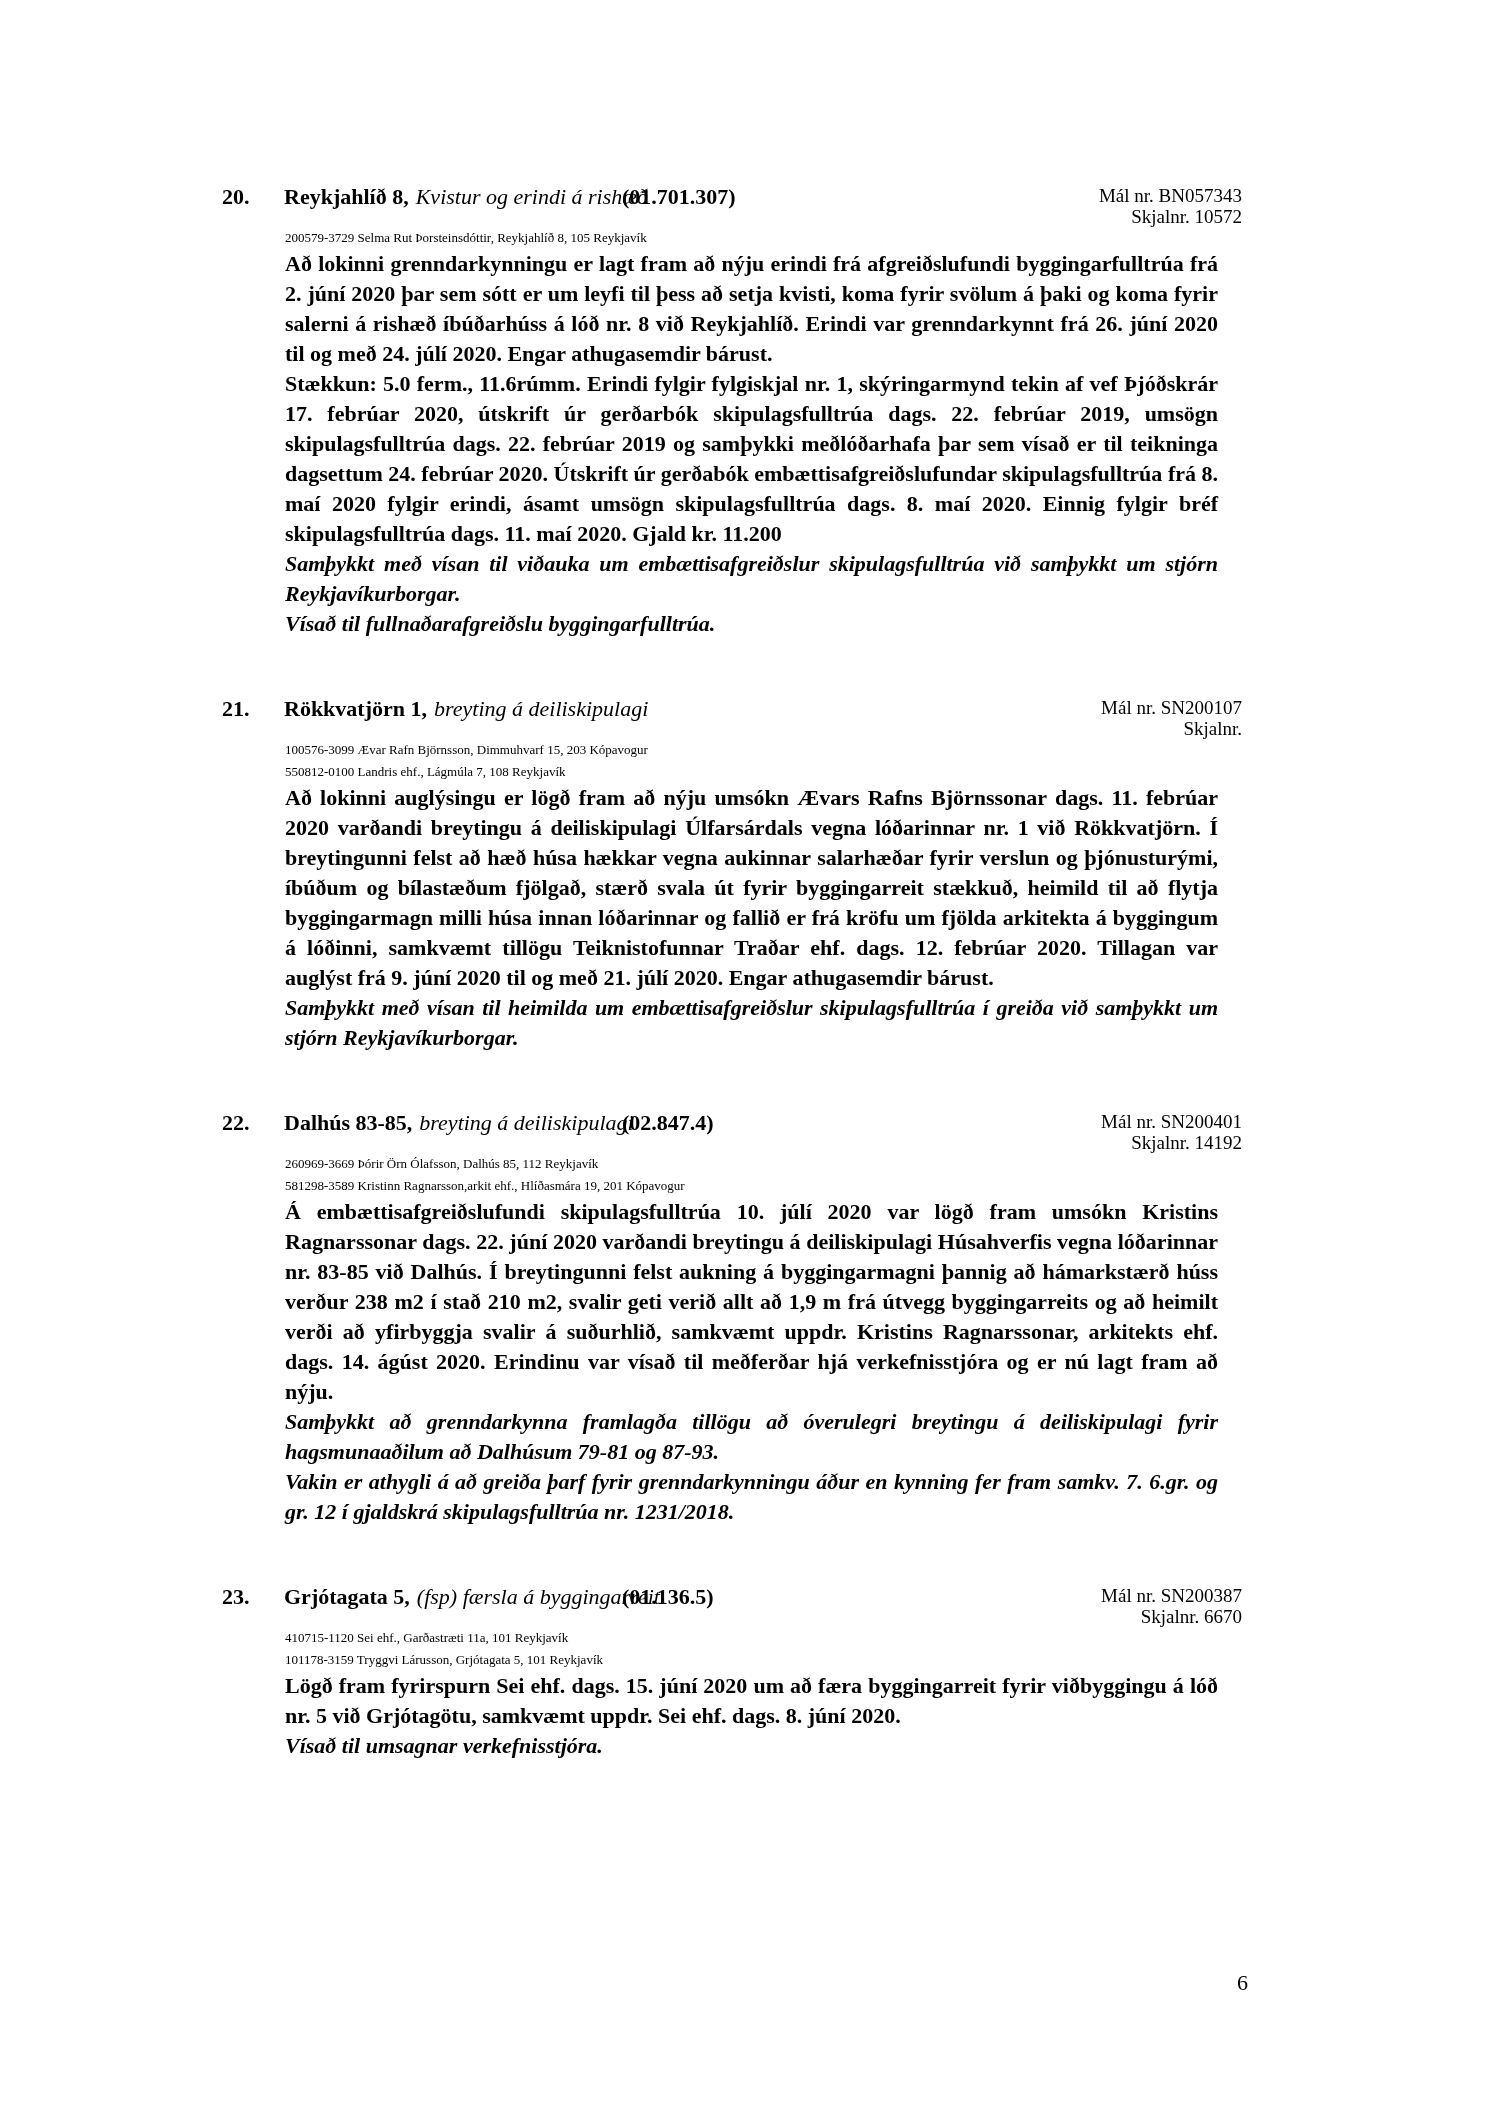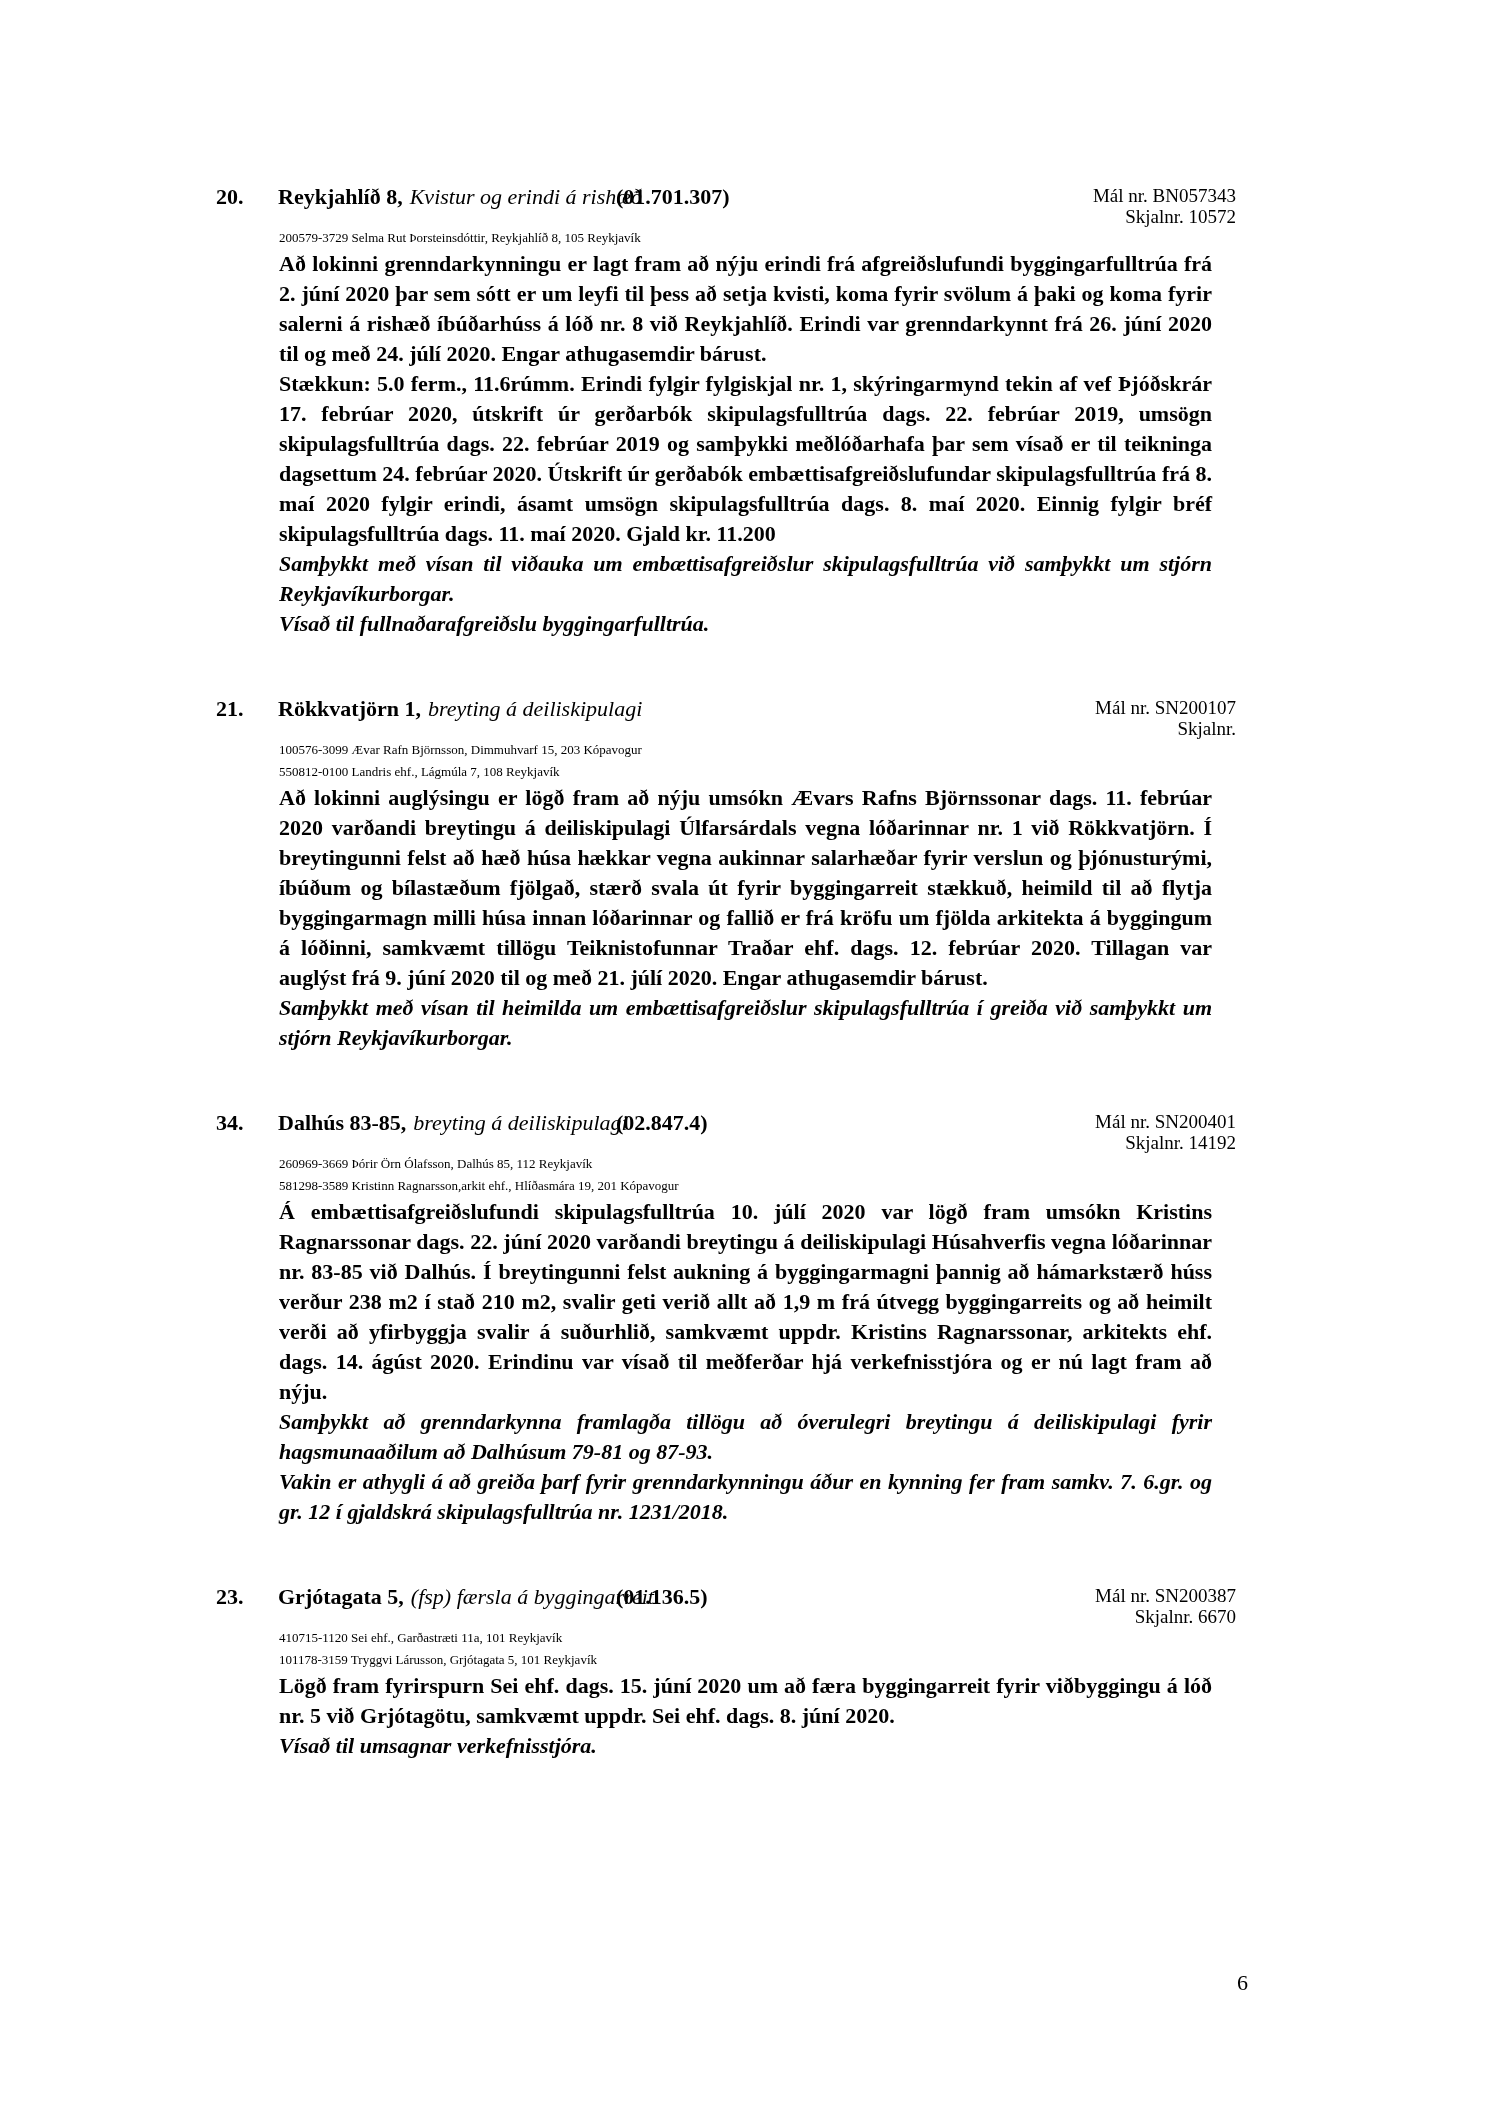--- a/index.html
+++ b/index.html
@@ -7,21 +7,21 @@
   body {
     width: 1500px;
     height: 2122px;
     position: relative;
     font-family: "Liberation Serif", "DejaVu Serif", serif;
     color: #000;
   }
   .page-content {
     position: absolute;
     top: 183px;
-    left: 216px;
+    left: 222px;
     width: 1020px;
   }
   .item { margin-bottom: 56px; }
   .item-header { display: flex; align-items: flex-start; }
   .item-num {
     width: 62px;
     font-size: 22px;
     font-weight: bold;
     line-height: 28px;
     flex: 0 0 62px;
@@ -108,21 +108,21 @@
     <div class="item-body">
       <div class="meta-line">100576-3099 Ævar Rafn Björnsson, Dimmuhvarf 15, 203 Kópavogur</div>
       <div class="meta-line">550812-0100 Landris ehf., Lágmúla 7, 108 Reykjavík</div>
       <p class="para">Að lokinni auglýsingu er lögð fram að nýju umsókn Ævars Rafns Björnssonar dags. 11. febrúar 2020 varðandi breytingu á deiliskipulagi Úlfarsárdals vegna lóðarinnar nr. 1 við Rökkvatjörn. Í breytingunni felst að hæð húsa hækkar vegna aukinnar salarhæðar fyrir verslun og þjónusturými, íbúðum og bílastæðum fjölgað, stærð svala út fyrir byggingarreit stækkuð, heimild til að flytja byggingarmagn milli húsa innan lóðarinnar og fallið er frá kröfu um fjölda arkitekta á byggingum á lóðinni, samkvæmt tillögu Teiknistofunnar Traðar ehf. dags. 12. febrúar 2020. Tillagan var auglýst frá 9. júní 2020 til og með 21. júlí 2020. Engar athugasemdir bárust.</p>
       <p class="para decision">Samþykkt með vísan til heimilda um embættisafgreiðslur skipulagsfulltrúa í greiða við samþykkt um stjórn Reykjavíkurborgar.</p>
     </div>
   </section>
 
   <section class="item">
     <div class="item-header">
-      <div class="item-num">34.</div>
+      <div class="item-num">22.</div>
       <div class="title-block">
         <span class="item-title">Dalhús 83-85,</span><span class="item-subtitle">breyting á deiliskipulagi</span>
         <span class="item-code">(02.847.4)</span>
       </div>
       <div class="case-block">
         <div>Mál nr. SN200401</div>
         <div>Skjalnr. 14192</div>
       </div>
     </div>
     <div class="item-body">

